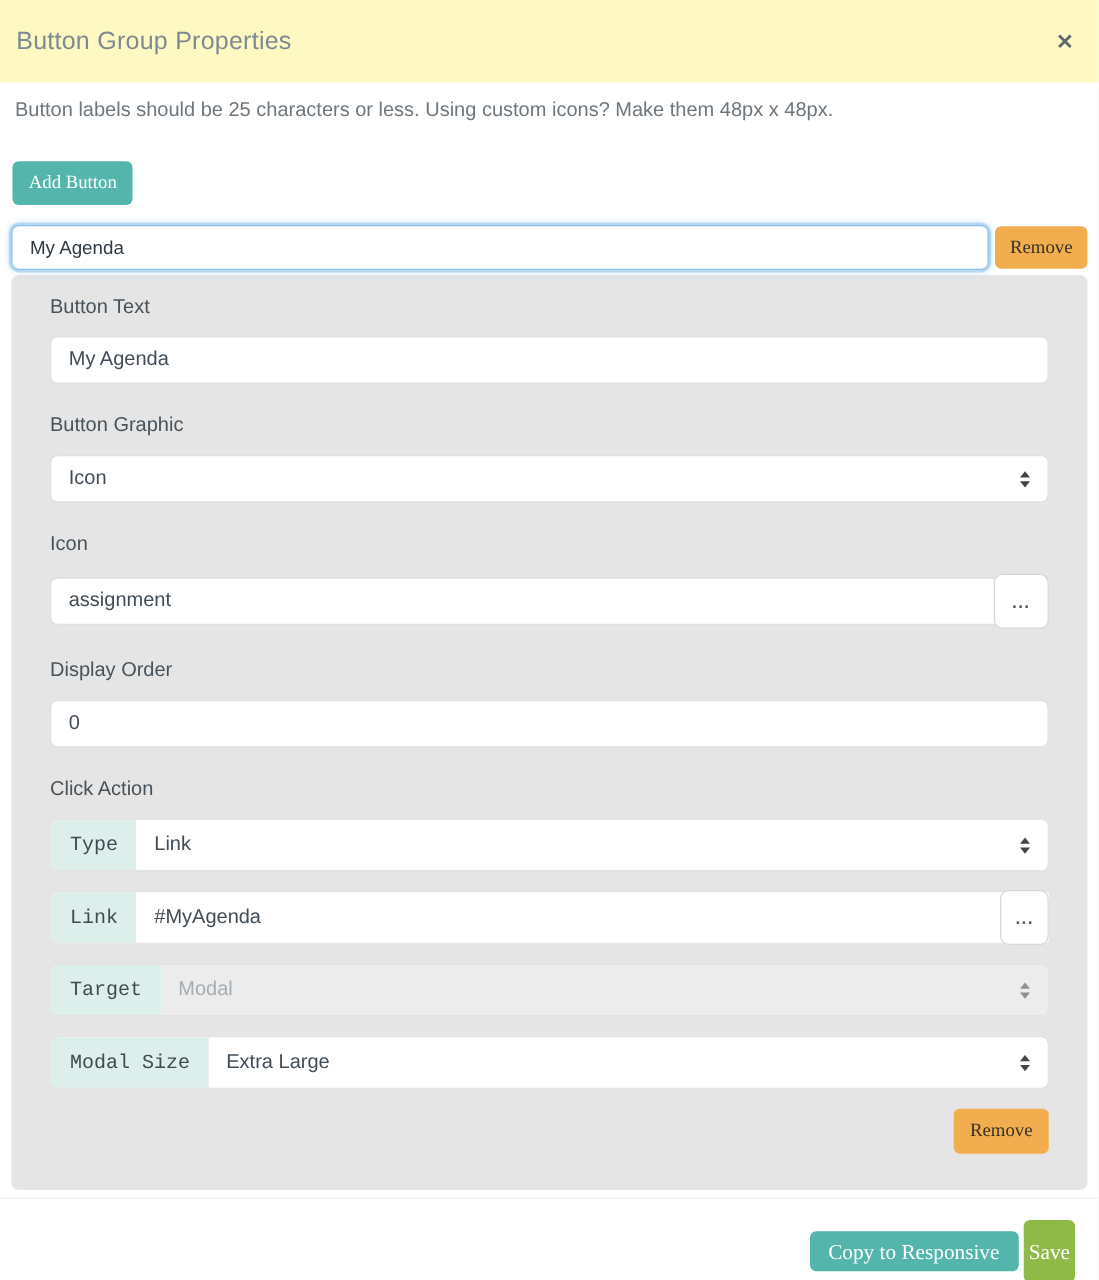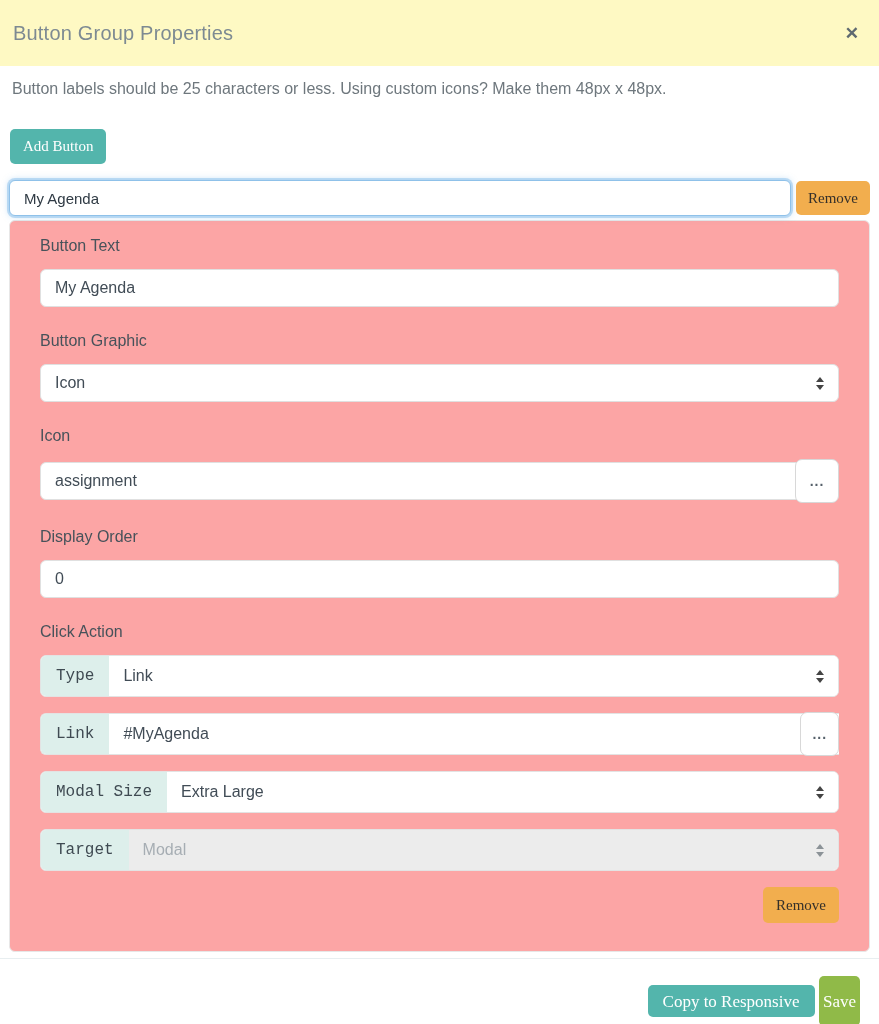--- a/index.html
+++ b/index.html
@@ -79,21 +79,21 @@
     height: 34px;
     padding: 0 12px;
     margin-left: 5px;
   }
 
   
   .panel {
     border: 1px solid #e7e7e7;
     border-radius: 6px;
     padding: 15px 30px 28px 30px;
-    background: #fca5a5;
+    background: #e5e5e5;
   }
   .field-label {
     display: block;
     font-size: 16px;
     color: #47525a;
     margin: 24px 0 13px 0;
     line-height: 20px;
   }
   .field-label:first-child { margin-top: 0; }
 
@@ -243,41 +243,41 @@
         </div>
       </div>
 
       <div class="igroup has-btn">
         <span class="addon">Link</span>
         <input class="text-input" type="text" value="#MyAgenda" style="">
         <button class="btn-ellipsis">...</button>
       </div>
 
       <div class="igroup">
+        <span class="addon">Target</span>
+        <div class="sel sel-disabled">
+          <span>Modal</span>
+          <span class="caret-ud">
+              <i class="up"></i>
+              <i class="down"></i>
+            </span>
+        </div>
+      </div>
+
+      <div class="igroup">
         <span class="addon">Modal Size</span>
         <div class="sel">
           <span>Extra Large</span>
           <span class="caret-ud">
               <i class="up"></i>
               <i class="down"></i>
             </span>
         </div>
       </div>
 
-      <div class="igroup">
-        <span class="addon">Target</span>
-        <div class="sel sel-disabled">
-          <span>Modal</span>
-          <span class="caret-ud">
-              <i class="up"></i>
-              <i class="down"></i>
-            </span>
-        </div>
-      </div>
-
       <div class="panel-actions">
         <button class="btn btn-warn btn-remove-bottom">Remove</button>
       </div>
 
     </div>
   </div>
 
   <div class="modal-footer">
     <button class="btn btn-teal btn-copy">Copy to Responsive</button>
     <button class="btn btn-green btn-save">Save</button>

